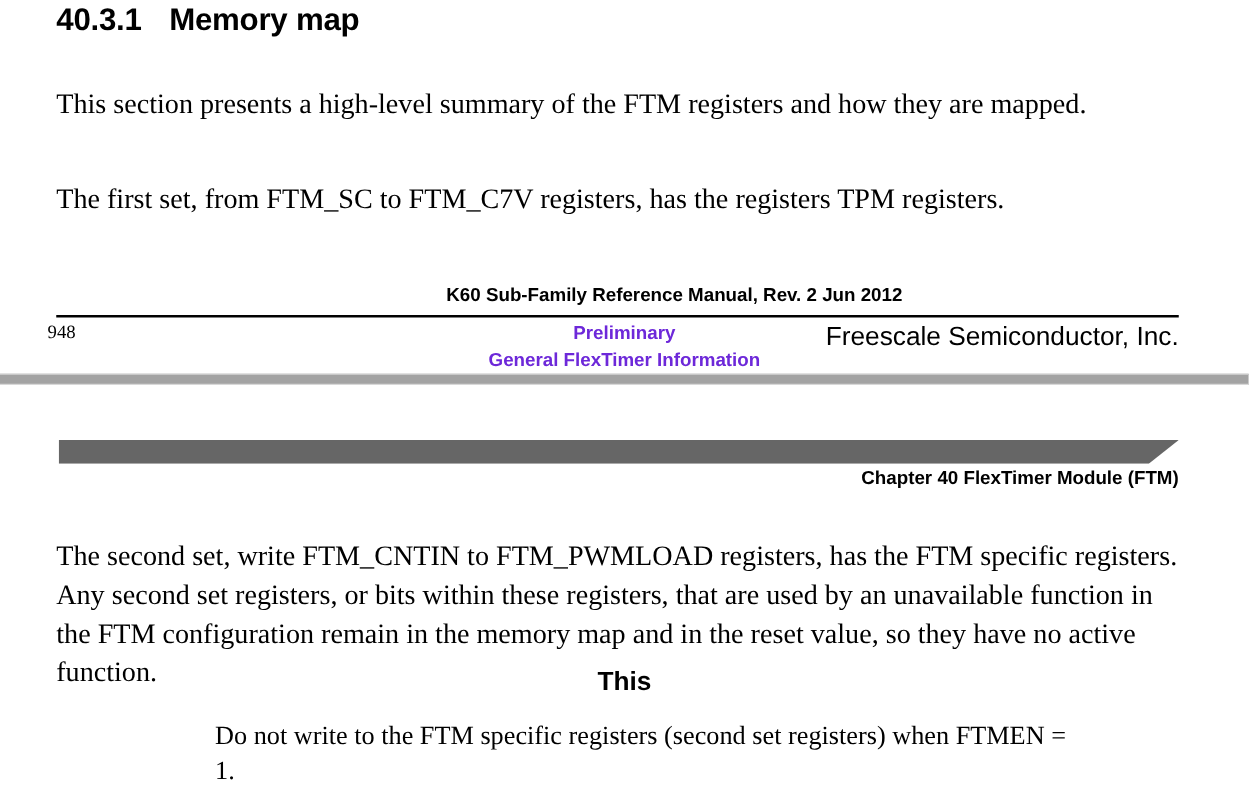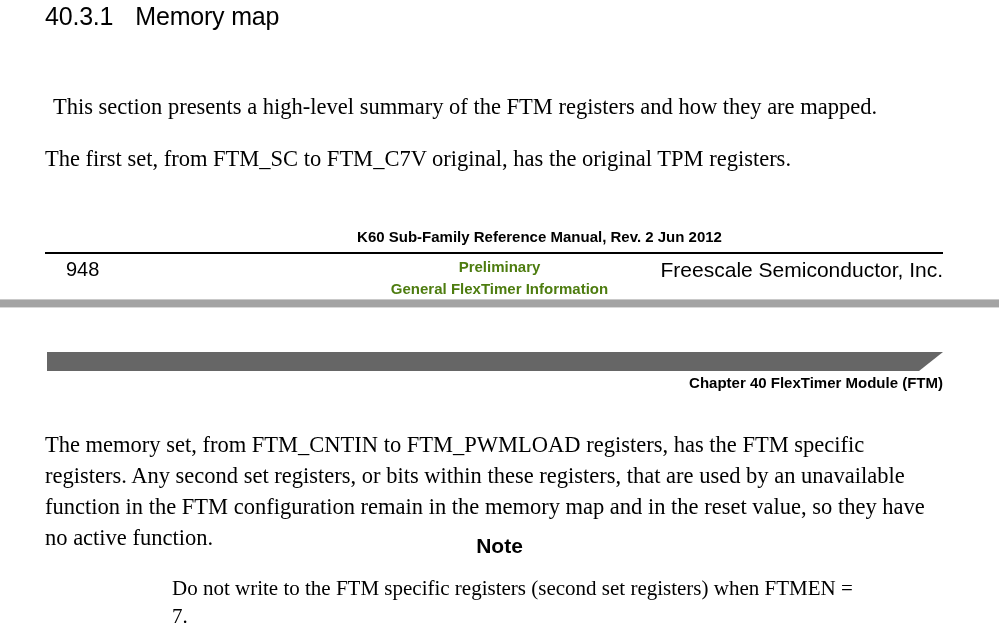--- a/index.html
+++ b/index.html
@@ -23,41 +23,41 @@
     top: 0;
     width: 999px;
   }
 
   
   .section-heading {
     position: absolute;
     left: 45px;
     top: 2px;
     font-family: "Liberation Sans", "DejaVu Sans", sans-serif;
-    font-weight: normal;
+    font-weight: bold;
     font-size: 25px;
     letter-spacing: -0.2px;
     white-space: nowrap;
     text-align: center;
   }
   .section-heading .sec-num {
     display: inline-block;
     margin-right: 22px;
   }
 
   
   .body-par {
     position: absolute;
     left: 45px;
     font-size: 22.5px;
     line-height: 31px;
     width: 880px;
     text-align: left;
   }
-  #par-intro { top: 68px; width: 840px; text-align: center; }
+  #par-intro { top: 44px; width: 840px; }
   #par-firstset { top: 120px; width: 880px; }
 
   
   .footer-title {
     position: absolute;
     top: 228px;
     left: 0;
     width: 999px;
     text-align: center;
     font-family: "Liberation Sans", "DejaVu Sans", sans-serif;
@@ -70,41 +70,40 @@
     left: 45px;
     top: 252px;
     width: 898px;
     height: 2px;
     background: #000000;
   }
   .footer-pageno {
     position: absolute;
     left: 38px;
     top: 258px;
-    font-family: Liberation Sans, sans-serif;
-    font-size: 20px;
-    margin-left: 28px;
+    font-family: Liberation Serif, serif;
+    font-size: 15px;
   }
   .footer-company {
     position: absolute;
     right: 56px;
     top: 258px;
     font-family: "Liberation Sans", "DejaVu Sans", sans-serif;
     font-size: 21px;
     white-space: nowrap;
   }
   .footer-red {
     position: absolute;
     left: 0;
     width: 999px;
     text-align: center;
     font-family: "Liberation Sans", "DejaVu Sans", sans-serif;
     font-weight: bold;
     font-size: 15px;
-    color: #4d7c0f;
+    color: #6d28d9;
   }
   #footer-red-1 { top: 258px; }
   #footer-red-2 { top: 280px; }
 
   
   .page-separator {
     position: absolute;
     left: 0;
     top: 299px;
     width: 999px;
@@ -169,21 +168,21 @@
 <body>
 
 <div class="page">
 
   <div class="section-heading">
     <span class="sec-num">40.3.1</span><span>Memory map</span>
   </div>
 
   <p class="body-par" id="par-intro">This section presents a high-level summary of the FTM registers and how they are mapped.</p>
 
-  <p class="body-par" id="par-firstset">The first set, from FTM_SC to FTM_C7V original, has the original TPM registers.</p>
+  <p class="body-par" id="par-firstset">The first set, from FTM_SC to FTM_C7V registers, has the registers TPM registers.</p>
 
   <div class="footer-title">K60 Sub-Family Reference Manual, Rev. 2 Jun 2012</div>
 
   <div class="footer-rule"></div>
 
   <div class="footer-pageno">948</div>
 
   <div class="footer-red" id="footer-red-1">Preliminary</div>
 
   <div class="footer-red" id="footer-red-2">General FlexTimer Information</div>
@@ -196,18 +195,18 @@
 <div class="page">
 
   <div class="chapter-banner">
     <svg width="896" height="19" viewBox="0 0 896 19" xmlns="http://www.w3.org/2000/svg" aria-hidden="true">
       <polygon points="0,0 896,0 872,19 0,19" fill="#666666"></polygon>
     </svg>
   </div>
 
   <div class="chapter-label">Chapter 40 FlexTimer Module (FTM)</div>
 
-  <p id="par-secondset">The memory set, from FTM_CNTIN to FTM_PWMLOAD registers, has the FTM specific registers. Any second set registers, or bits within these registers, that are used by an unavailable function in the FTM configuration remain in the memory map and in the reset value, so they have no active function.</p>
-
-  <div class="note-heading">Note</div>
-
-  <div class="note-body">Do not write to the FTM specific registers (second set registers) when FTMEN = 7.</div>
+  <p id="par-secondset">The second set, write FTM_CNTIN to FTM_PWMLOAD registers, has the FTM specific registers. Any second set registers, or bits within these registers, that are used by an unavailable function in the FTM configuration remain in the memory map and in the reset value, so they have no active function.</p>
+
+  <div class="note-heading">This</div>
+
+  <div class="note-body">Do not write to the FTM specific registers (second set registers) when FTMEN = 1.</div>
 </div>
 
 </body></html>

